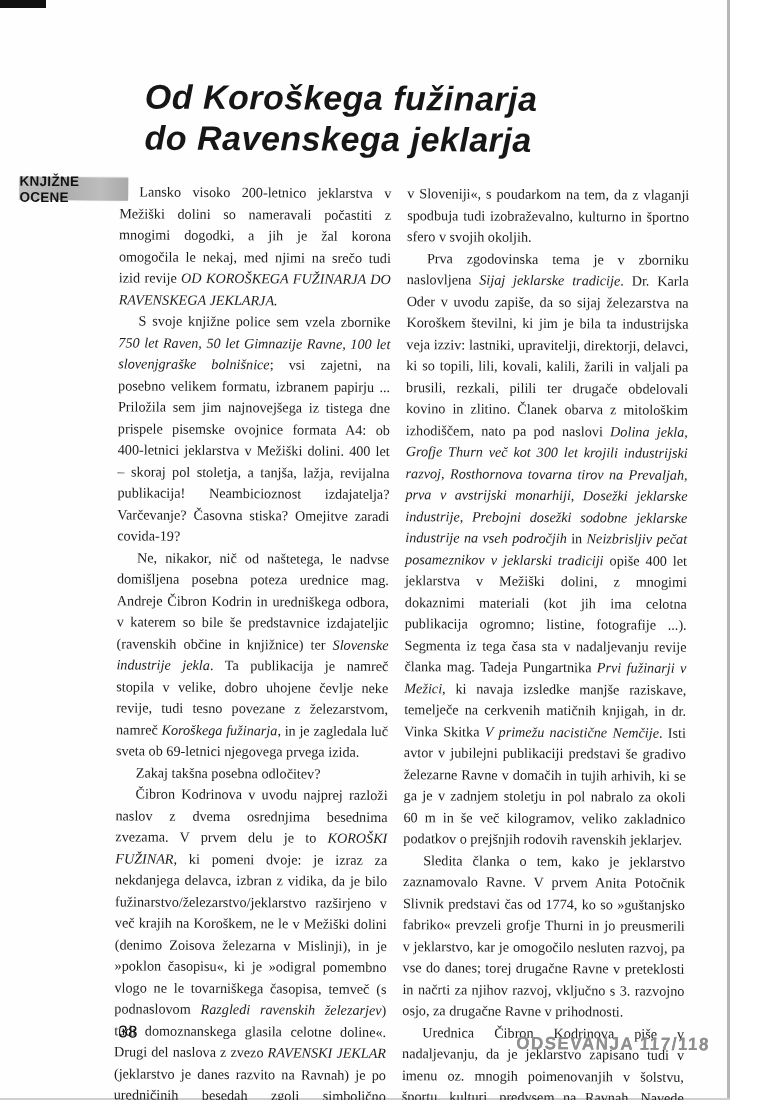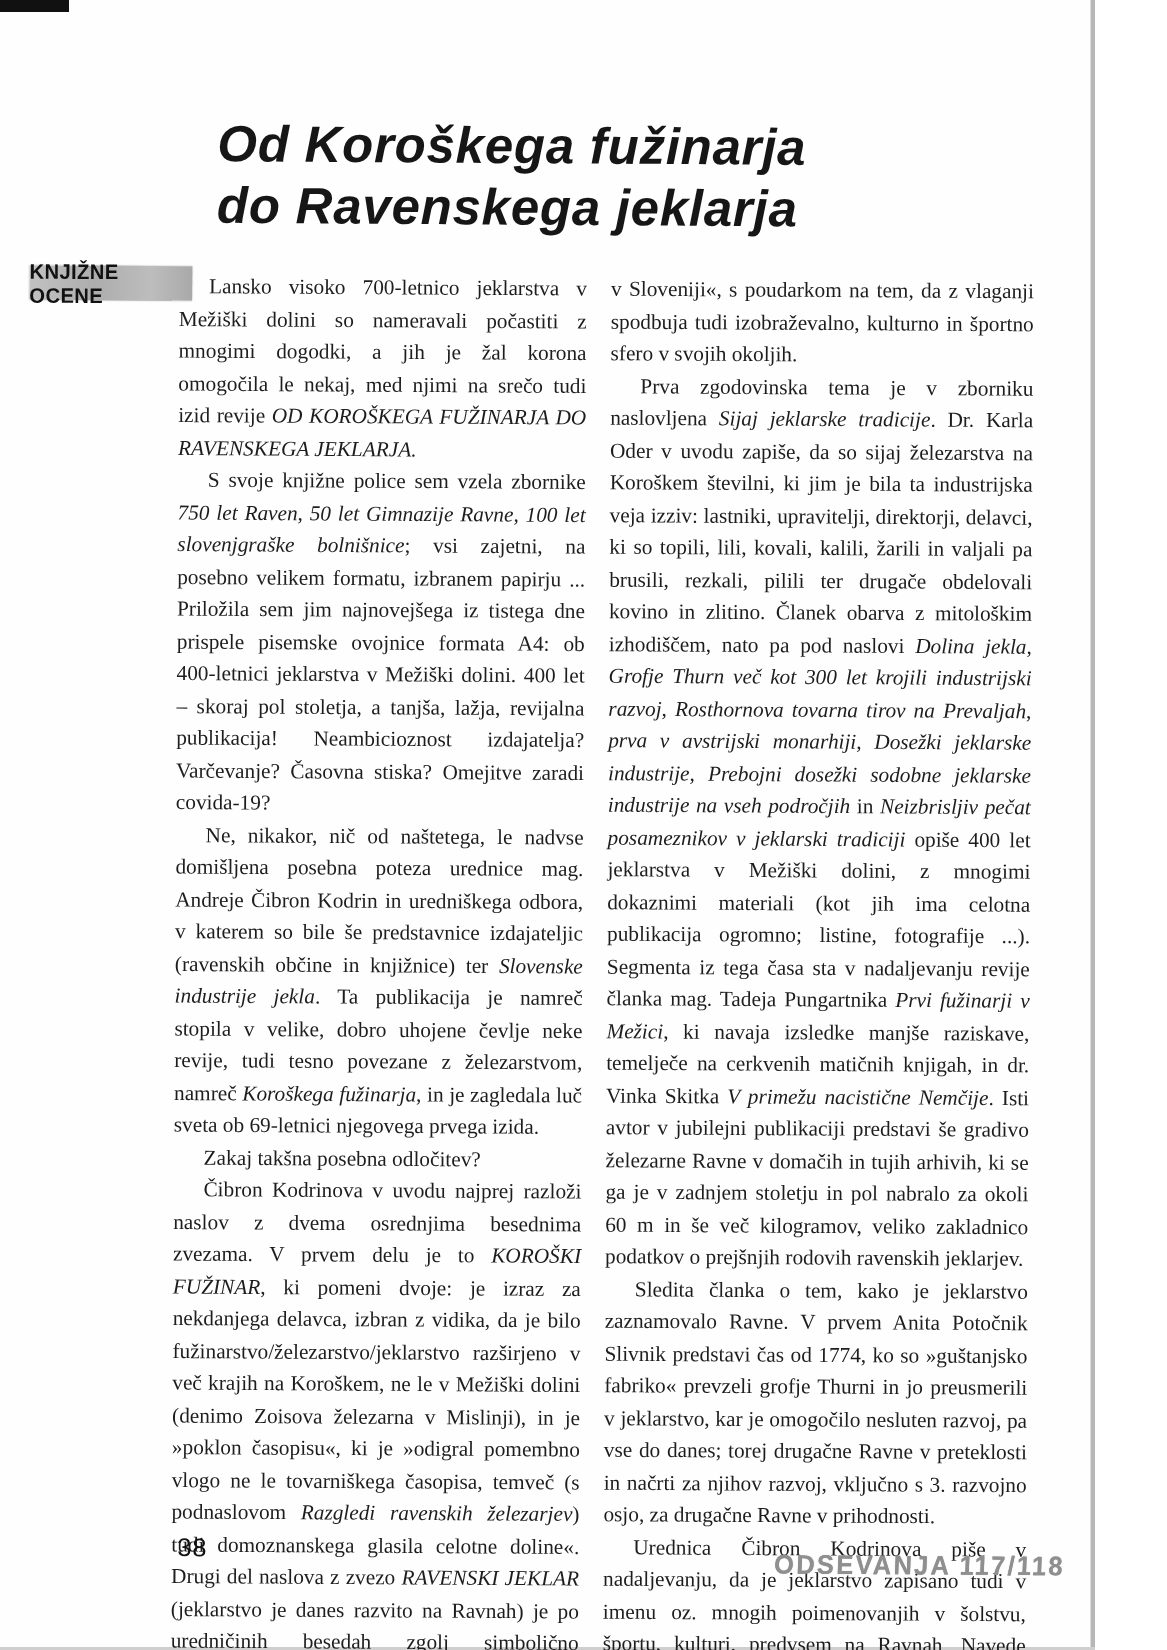--- a/index.html
+++ b/index.html
@@ -117,21 +117,21 @@
 
   <div class="content">
     <div class="title">
       <div>Od Koroškega fužinarja</div>
       <div>do Ravenskega jeklarja</div>
     </div>
 
     <div class="section-label">KNJIŽNE OCENE</div>
 
     <div class="col col-left" id="col-left">
-        <p class="para indent"><span>Lansko visoko 700-letnico jeklarstva v Mežiški dolini so nameravali počastiti z mnogimi dogodki, a jih je žal korona omogočila le nekaj, med njimi na srečo tudi izid revije </span><i>OD KOROŠKEGA FUŽINARJA DO RAVENSKEGA JEKLARJA.</i></p>
+        <p class="para indent"><span>Lansko visoko 200-letnico jeklarstva v Mežiški dolini so nameravali počastiti z mnogimi dogodki, a jih je žal korona omogočila le nekaj, med njimi na srečo tudi izid revije </span><i>OD KOROŠKEGA FUŽINARJA DO RAVENSKEGA JEKLARJA.</i></p>
         <p class="para indent"><span>S svoje knjižne police sem vzela zbornike </span><i>750 let Raven, 50 let Gimnazije Ravne, 100 let slovenjgraške bolnišnice</i><span>; vsi zajetni, na posebno velikem formatu, izbranem papirju ... Priložila sem jim najnovejšega iz tistega dne prispele pisemske ovojnice formata A4: ob 400-letnici jeklarstva v Mežiški dolini. 400 let – skoraj pol stoletja, a tanjša, lažja, revijalna publikacija! Neambicioznost izdajatelja? Varčevanje? Časovna stiska? Omejitve zaradi covida-19?</span></p>
         <p class="para indent"><span>Ne, nikakor, nič od naštetega, le nadvse domišljena posebna poteza urednice mag. Andreje Čibron Kodrin in uredniškega odbora, v katerem so bile še predstavnice izdajateljic (ravenskih občine in knjižnice) ter </span><i>Slovenske industrije jekla</i><span>. Ta publikacija je namreč stopila v velike, dobro uhojene čevlje neke revije, tudi tesno povezane z železarstvom, namreč </span><i>Koroškega fužinarja</i><span>, in je zagledala luč sveta ob 69-letnici njegovega prvega izida.</span></p>
         <p class="para indent"><span>Zakaj takšna posebna odločitev?</span></p>
         <p class="para indent"><span>Čibron Kodrinova v uvodu najprej razloži naslov z dvema osrednjima besednima zvezama. V prvem delu je to </span><i>KOROŠKI FUŽINAR</i><span>, ki pomeni dvoje: je izraz za nekdanjega delavca, izbran z vidika, da je bilo fužinarstvo/železarstvo/jeklarstvo razširjeno v več krajih na Koroškem, ne le v Mežiški dolini (denimo Zoisova železarna v Mislinji), in je »poklon časopisu«, ki je »odigral pomembno vlogo ne le tovarniškega časopisa, temveč (s podnaslovom </span><i>Razgledi ravenskih železarjev</i><span>) tudi domoznanskega glasila celotne doline«. Drugi del naslova z zvezo </span><i>RAVENSKI JEKLAR</i><span> (jeklarstvo je danes razvito na Ravnah) je po uredničinih besedah zgolj simbolično nadaljevanje prvega.</span></p>
       </div>
     <div class="col col-right" id="col-right">
         <p class="para"><span>v Sloveniji«, s poudarkom na tem, da z vlaganji spodbuja tudi izobraževalno, kulturno in športno sfero v svojih okoljih.</span></p>
         <p class="para indent"><span>Prva zgodovinska tema je v zborniku naslovljena </span><i>Sijaj jeklarske tradicije</i><span>. Dr. Karla Oder v uvodu zapiše, da so sijaj železarstva na Koroškem številni, ki jim je bila ta industrijska veja izziv: lastniki, upravitelji, direktorji, delavci, ki so topili, lili, kovali, kalili, žarili in valjali pa brusili, rezkali, pilili ter drugače obdelovali kovino in zlitino. Članek obarva z mitološkim izhodiščem, nato pa pod naslovi </span><i>Dolina jekla, Grofje Thurn več kot 300 let krojili industrijski razvoj, Rosthornova tovarna tirov na Prevaljah, prva v avstrijski monarhiji, Dosežki jeklarske industrije, Prebojni dosežki sodobne jeklarske industrije na vseh področjih</i><span> in </span><i>Neizbrisljiv pečat posameznikov v jeklarski tradiciji</i><span> opiše 400 let jeklarstva v Mežiški dolini, z mnogimi dokaznimi materiali (kot jih ima celotna publikacija ogromno; listine, fotografije ...). Segmenta iz tega časa sta v nadaljevanju revije članka mag. Tadeja Pungartnika </span><i>Prvi fužinarji v Mežici</i><span>, ki navaja izsledke manjše raziskave, temelječe na cerkvenih matičnih knjigah, in dr. Vinka Skitka </span><i>V primežu nacistične Nemčije</i><span>. Isti avtor v jubilejni publikaciji predstavi še gradivo železarne Ravne v domačih in tujih arhivih, ki se ga je v zadnjem stoletju in pol nabralo za okoli 60 m in še več kilogramov, veliko zakladnico podatkov o prejšnjih rodovih ravenskih jeklarjev.</span></p>
         <p class="para indent"><span>Sledita članka o tem, kako je jeklarstvo zaznamovalo Ravne. V prvem Anita Potočnik Slivnik predstavi čas od 1774, ko so »guštanjsko fabriko« prevzeli grofje Thurni in jo preusmerili v jeklarstvo, kar je omogočilo nesluten razvoj, pa vse do danes; torej drugačne Ravne v preteklosti in načrti za njihov razvoj, vključno s 3. razvojno osjo, za drugačne Ravne v prihodnosti.</span></p>
         <p class="para indent"><span>Urednica Čibron Kodrinova piše v nadaljevanju, da je jeklarstvo zapisano tudi v imenu oz. mnogih poimenovanjih v šolstvu, športu, kulturi, predvsem na Ravnah. Navede nekaj konkretnih primerov, npr. </span></p>

